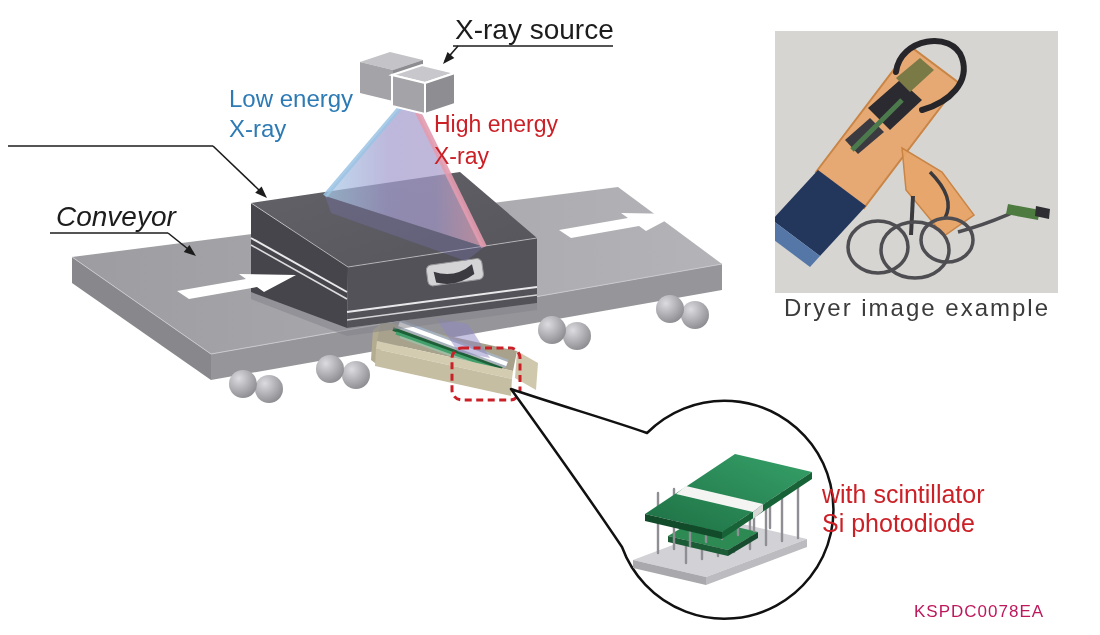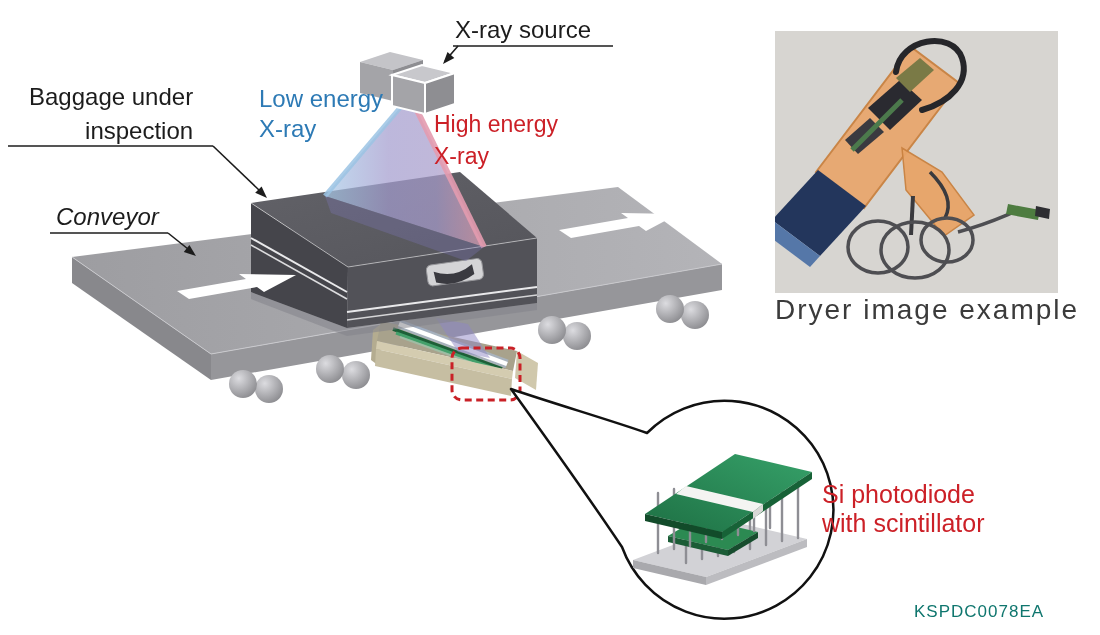--- a/index.html
+++ b/index.html
@@ -1,32 +1,32 @@
 <!DOCTYPE html>
 <html><head>
 <meta charset="utf-8">
 <style>
   html,body{margin:0;padding:0;background:#ffffff;}
   #stage{position:relative;width:1100px;height:635px;background:#ffffff;overflow:hidden;
          font-family:"Liberation Sans", sans-serif;}
   #diagram-svg{position:absolute;left:0;top:0;}
   .lbl{position:absolute;color:#1c1c1c;white-space:nowrap;}
-  .lbl-black{font-size:24px;line-height:34px;color:#1c1c1c;text-align:right;}
-  .lbl-blue{font-size:24px;line-height:30px;color:#2d7ab5;margin-left:30px;}
+  .lbl-black{font-size:28px;line-height:34px;color:#1c1c1c;}
+  .lbl-blue{font-size:24px;line-height:30px;color:#2d7ab5;}
   .lbl-red{font-size:23px;line-height:32px;color:#cc2027;}
   .lbl-red-sm{font-size:25px;line-height:29px;color:#cc2027;}
   #lbl-baggage{left:29px;top:80px;}
   #lbl-low-energy{left:229px;top:84px;}
   #lbl-xray-source{left:455px;top:13px;}
   #lbl-high-energy{left:434px;top:108px;}
   #lbl-conveyor{left:56px;top:200px;font-style:italic;}
   #lbl-photodiode{left:822px;top:480px;}
-  #photo-caption{left:775px;top:294px;width:284px;text-align:center;font-size:28px;
+  #photo-caption{left:775px;top:294px;width:284px;text-align:center;font-size:24px;
                  letter-spacing:2px;color:#3b3b3b;}
-  #doc-code{left:914px;top:602px;font-size:17px;letter-spacing:1px;color:#0f766e;}
+  #doc-code{left:914px;top:602px;font-size:17px;letter-spacing:1px;color:#be185d;}
 </style>
 </head>
 <body>
 
 <div id="stage">
 
 <svg id="diagram-svg" width="1100" height="635" viewBox="0 0 1100 635" xmlns="http://www.w3.org/2000/svg">
   <defs>
     <linearGradient id="convTop" x1="0" y1="0" x2="1" y2="0">
       <stop offset="0" stop-color="#9d9da1"></stop>
@@ -210,40 +210,36 @@
       <polygon points="1036,206 1050,209 1049,219 1035,216" fill="#2e2e32"></polygon>
     </g>
   </g>
 
   <g fill="#ffffff">
     <polygon points="177,291 246,279 239,274 296,275 264,292 257,287 189,299"></polygon>
     <polygon points="559,230 628,218 621,213 678,214 646,231 639,226 571,238"></polygon>
   </g>
 </svg>
 
-  <div class="lbl lbl-black" id="lbl-baggage">
-    <div>Baggage under</div>
-    <div>inspection</div>
-  </div>
 
   <div class="lbl lbl-blue" id="lbl-low-energy">
     <div>Low energy</div>
     <div>X-ray</div>
   </div>
 
   <div class="lbl lbl-black" id="lbl-xray-source">X-ray source</div>
 
   <div class="lbl lbl-red" id="lbl-high-energy">
     <div>High energy</div>
     <div>X-ray</div>
   </div>
 
   <div class="lbl lbl-black" id="lbl-conveyor">Conveyor</div>
 
   <div class="lbl lbl-red-sm" id="lbl-photodiode">
+    <div>with scintillator</div>
     <div>Si photodiode</div>
-    <div>with scintillator</div>
   </div>
 
   <div class="lbl" id="photo-caption">Dryer image example</div>
 
   <div class="lbl" id="doc-code">KSPDC0078EA</div>
 </div>
 
 </body></html>

